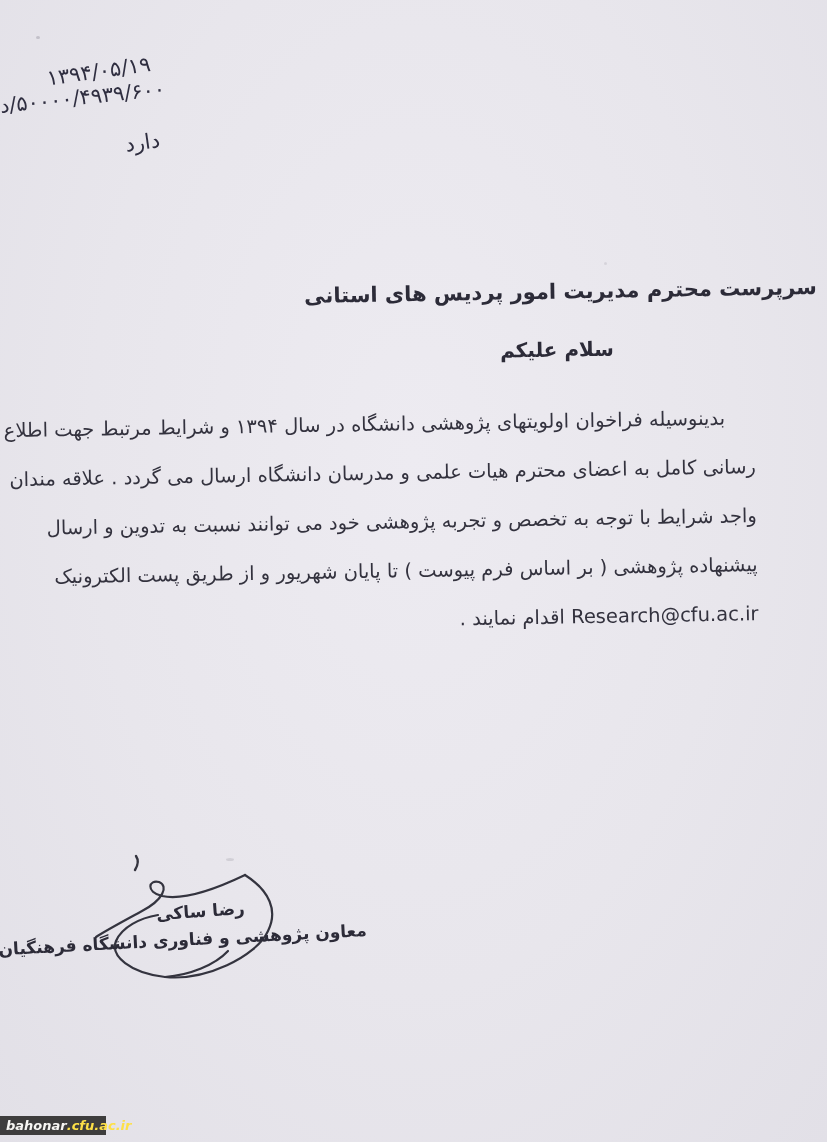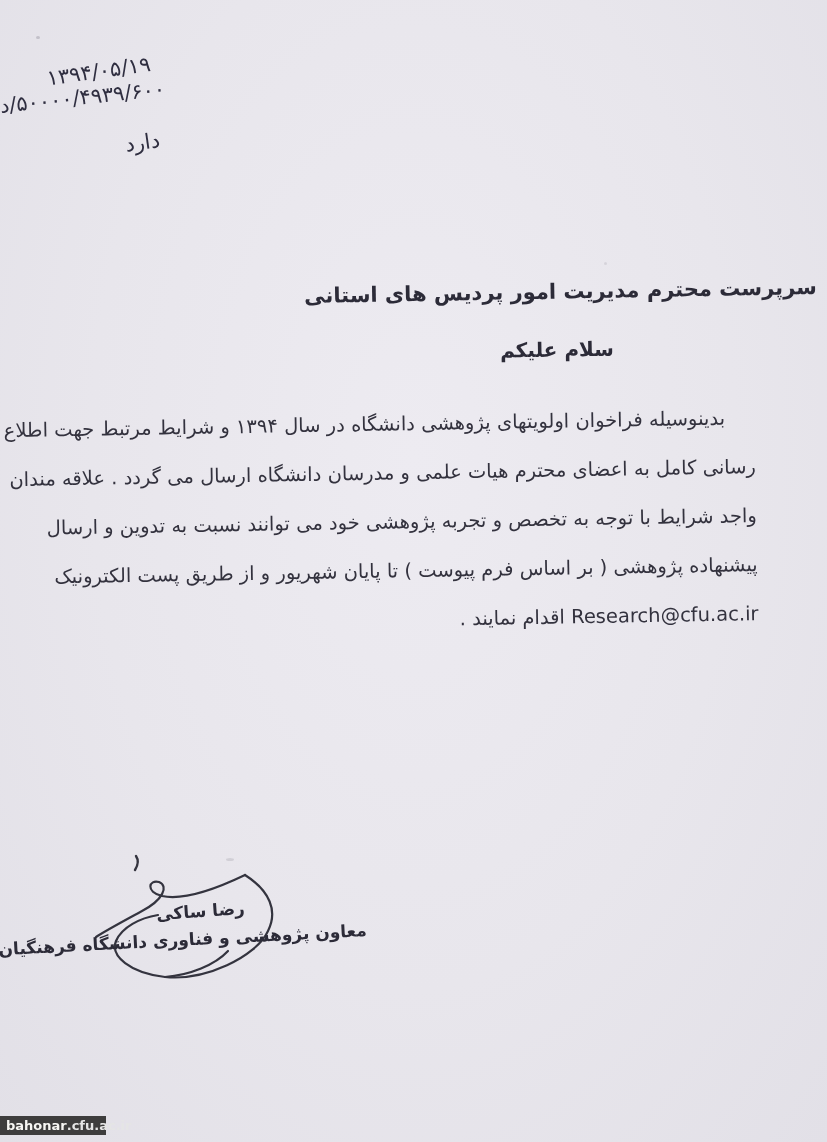--- a/index.html
+++ b/index.html
@@ -62,25 +62,25 @@
   }
 
   
   .watermark {
     position: absolute; left: 0; top: 1116px;
     width: 106px; height: 19px;
     background: #3e3d3d;
     display: flex; align-items: center;
     padding-left: 6px; box-sizing: border-box;
     direction: ltr;
-    font-size: 13px; font-weight: bold; 
+    font-size: 13px; font-weight: bold; font-style: italic;
     letter-spacing: 0px; white-space: nowrap;
   }
   .watermark .site { color: #f7f6f3; }
-  .watermark .domain { color: #e5e5e5; }
+  .watermark .domain { color: #fde047; }
 </style>
 </head>
 <body>
 
 <div class="page">
 
   <span class="speck s1"></span>
   <span class="speck s2"></span>
   <span class="speck s3"></span>
 

